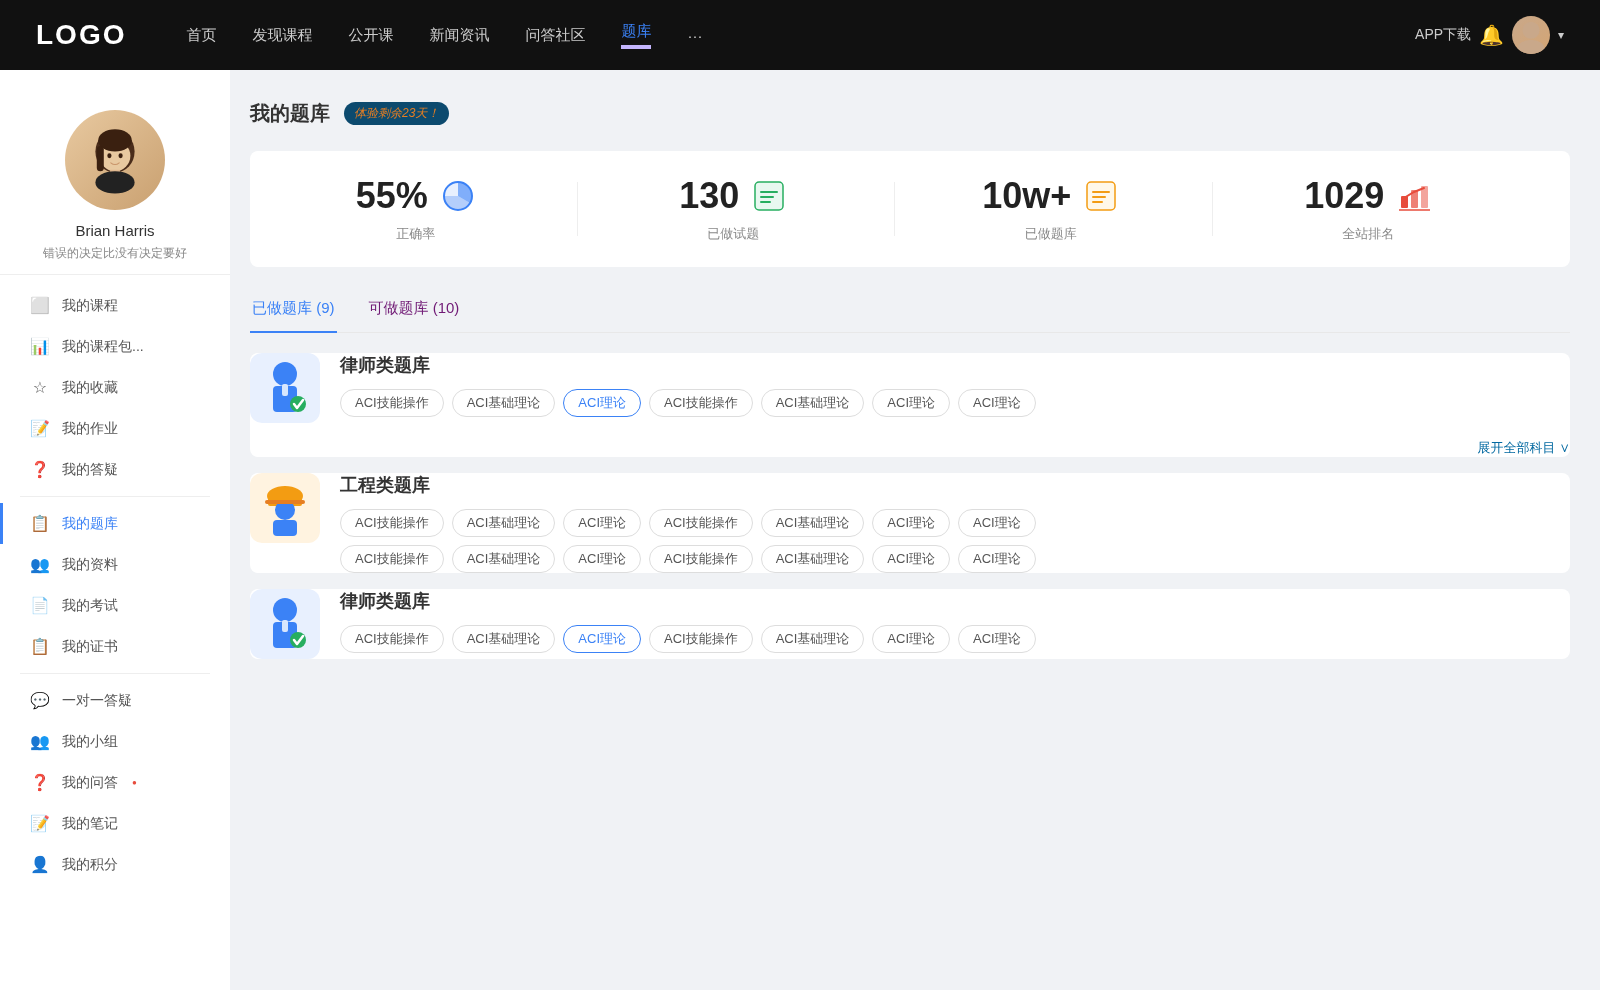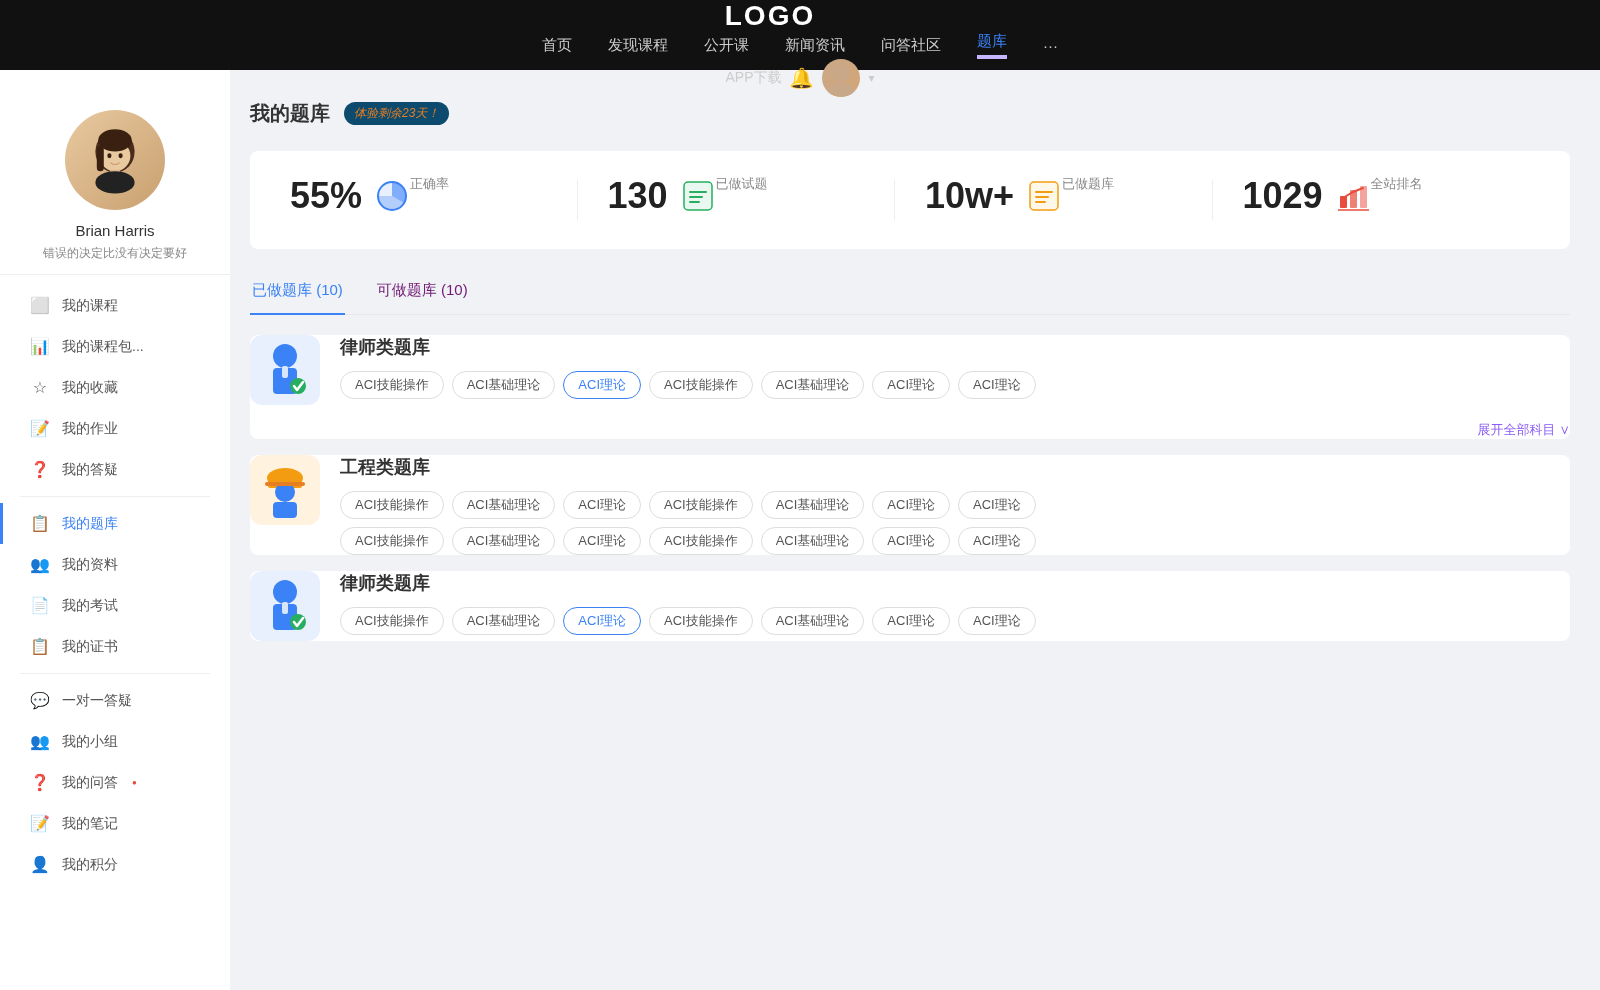--- a/index.html
+++ b/index.html
@@ -4,25 +4,24 @@
   <style>
     * { box-sizing: border-box; margin: 0; padding: 0; }
     body { font-family: 'PingFang SC', 'Microsoft YaHei', sans-serif; background: #f0f2f5; color: #333; font-size: 14px; }
 
     
     .navbar {
       background: #111;
       height: 70px;
       display: flex;
       align-items: center;
-      padding: 0 47px;
+      padding: 0 36px;
       position: fixed;
       top: 0; left: 0; right: 0;
       z-index: 100;
-      flex-direction: column;
     }
     .navbar-logo {
       font-size: 28px;
       font-weight: bold;
       color: #fff;
       margin-right: 60px;
       letter-spacing: 2px;
     }
     .navbar-nav {
       display: flex;
@@ -153,22 +152,22 @@
       background: #fff;
       border-radius: 8px;
       display: flex;
       padding: 24px 40px;
       gap: 0;
       margin-bottom: 24px;
     }
     .stat-item {
       flex: 1;
       display: flex;
-      flex-direction: row;
-      align-items: flex-start;
+      flex-direction: column;
+      align-items: center;
       padding-right: 36px;
       position: relative;
     }
     .stat-item:not(:last-child)::after {
       content: '';
       position: absolute;
       right: 0; top: 10%; bottom: 10%;
       width: 1px;
       background: #eee;
     }
@@ -237,21 +236,21 @@
       border: 1px solid #ddd;
       color: #555;
       cursor: pointer;
     }
     .tag.active {
       border-color: #3b82f6;
       color: #3b82f6;
       background: #fff;
     }
     .tags-row-2 { display: flex; flex-wrap: wrap; gap: 8px; margin-top: 8px; }
-    .expand-link { color: #8b5cf6; font-size: 13px; cursor: pointer; text-align: right; margin-top: 4px; }
+    .expand-link { color: #0369a1; font-size: 13px; cursor: pointer; text-align: right; margin-top: 4px; }
     .engineer-icon-bg { background: #fff3e0; }
 
     
     .bar-chart-icon { color: #e74c3c; font-size: 22px; }
   </style>
 </head>
 <body>
 
 <nav class="navbar">
   <div class="navbar-logo">LOGO</div>
@@ -434,21 +433,21 @@
               <line x1="3" y1="32" x2="34" y2="32" stroke="#e74c3c" stroke-width="1.5"></line>
               <polyline points="8,20 18,14 28,10" stroke="#e74c3c" stroke-width="2" fill="none" stroke-linecap="round"></polyline>
             </svg>
           </div>
         </div>
         <span class="stat-label">全站排名</span>
       </div>
     </div>
 
     <div class="tabs-row">
-      <div class="tab-item active">已做题库 (10)</div>
+      <div class="tab-item active">已做题库 (9)</div>
       <div class="tab-item">可做题库 (10)</div>
     </div>
 
     <div class="qbank-card">
       <div class="qbank-header">
         <div class="qbank-icon">
           <svg width="50" height="60" viewBox="0 0 50 60">
 
             <circle cx="25" cy="16" r="12" fill="#3b82f6"></circle>
             <rect x="13" y="28" width="24" height="26" rx="4" fill="#3b82f6"></rect>

